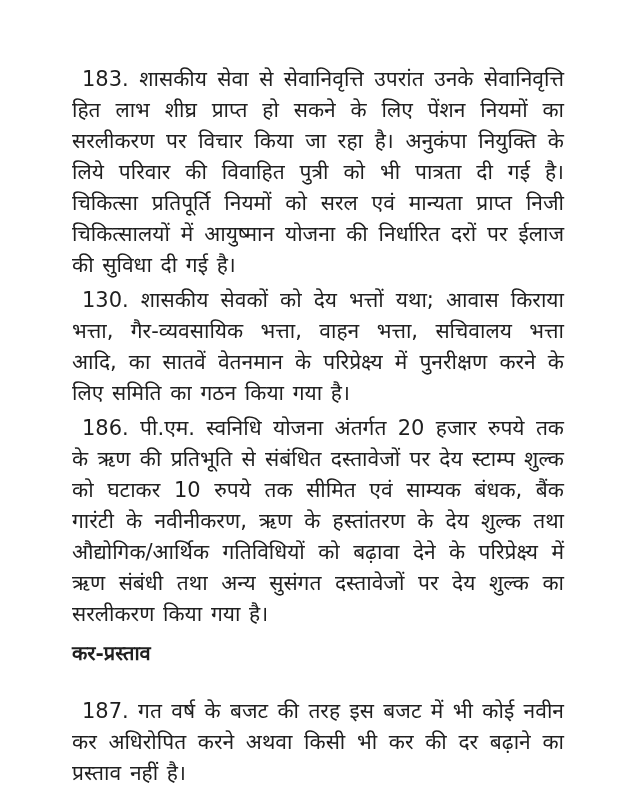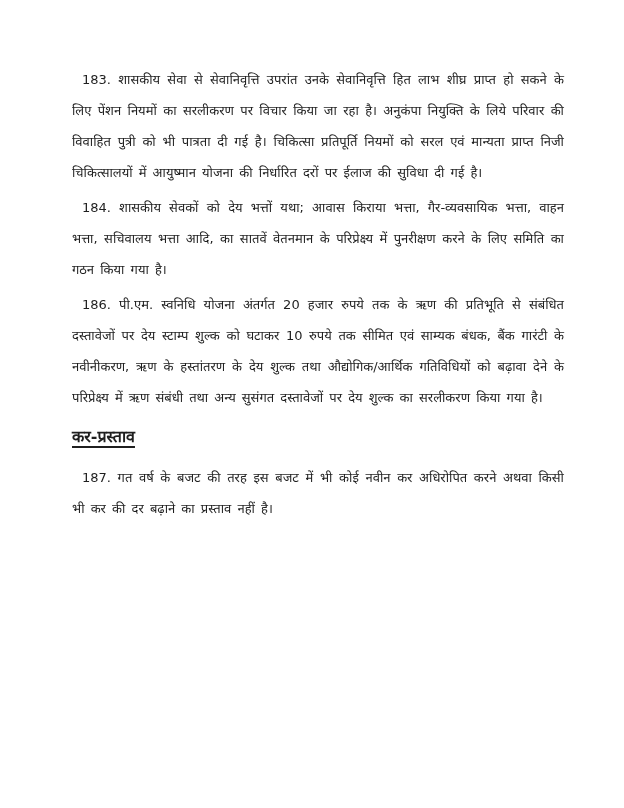--- a/index.html
+++ b/index.html
@@ -15,46 +15,45 @@
     box-sizing: border-box;
     padding: 64px 60px 0 72px;
     color: #1f1f1f;
     font-family: "DejaVu Sans", "Liberation Sans", sans-serif;
     overflow: hidden;
   }
   .text-block {
     width: 100%;
   }
   .para {
-    font-size: 13px;
+    font-size: 21px;
     line-height: 31px;
     text-align: justify;
     text-indent: 10px;
     margin: 0 0 4px 0;
     word-spacing: 2px;
   }
   .section-heading {
-    font-size: 16px;
+    font-size: 20px;
     line-height: 31px;
     font-weight: 700;
-    text-decoration: underline;
     text-decoration-thickness: 2px;
     text-underline-offset: 4px;
-    margin: 8px 0 10px 0;
+    margin: 8px 0 27px 0;
   }
 </style>
 </head>
 <body>
 
 <div class="page">
   <main class="text-block">
 
     <p class="para">183. शासकीय सेवा से सेवानिवृत्ति उपरांत उनके सेवानिवृत्ति हित लाभ शीघ्र प्राप्त हो सकने के लिए पेंशन नियमों का सरलीकरण पर विचार किया जा रहा है। अनुकंपा नियुक्ति के लिये परिवार की विवाहित पुत्री को भी पात्रता दी गई है। चिकित्सा प्रतिपूर्ति नियमों को सरल एवं मान्यता प्राप्त निजी चिकित्सालयों में आयुष्मान योजना की निर्धारित दरों पर ईलाज की सुविधा दी गई है।</p>
 
-    <p class="para">184. शासकीय सेवकों को देय भत्तों यथा; आवास किराया भत्ता, गैर-व्यवसायिक भत्ता, वाहन भत्ता, सचिवालय भत्ता आदि, का सातवें वेतनमान के परिप्रेक्ष्य में पुनरीक्षण करने के लिए समिति का गठन किया गया है।</p>
+    <p class="para">130. शासकीय सेवकों को देय भत्तों यथा; आवास किराया भत्ता, गैर-व्यवसायिक भत्ता, वाहन भत्ता, सचिवालय भत्ता आदि, का सातवें वेतनमान के परिप्रेक्ष्य में पुनरीक्षण करने के लिए समिति का गठन किया गया है।</p>
 
 
     <p class="para">186. पी.एम. स्वनिधि योजना अंतर्गत 20 हजार रुपये तक के ऋण की प्रतिभूति से संबंधित दस्तावेजों पर देय स्टाम्प शुल्क को घटाकर 10 रुपये तक सीमित एवं साम्यक बंधक, बैंक गारंटी के नवीनीकरण, ऋण के हस्तांतरण के देय शुल्क तथा औद्योगिक/आर्थिक गतिविधियों को बढ़ावा देने के परिप्रेक्ष्य में ऋण संबंधी तथा अन्य सुसंगत दस्तावेजों पर देय शुल्क का सरलीकरण किया गया है।</p>
 
     <h2 class="section-heading">कर-प्रस्ताव</h2>
 
     <p class="para">187. गत वर्ष के बजट की तरह इस बजट में भी कोई नवीन कर अधिरोपित करने अथवा किसी भी कर की दर बढ़ाने का प्रस्ताव नहीं है।</p>
 
   </main>
 </div>

